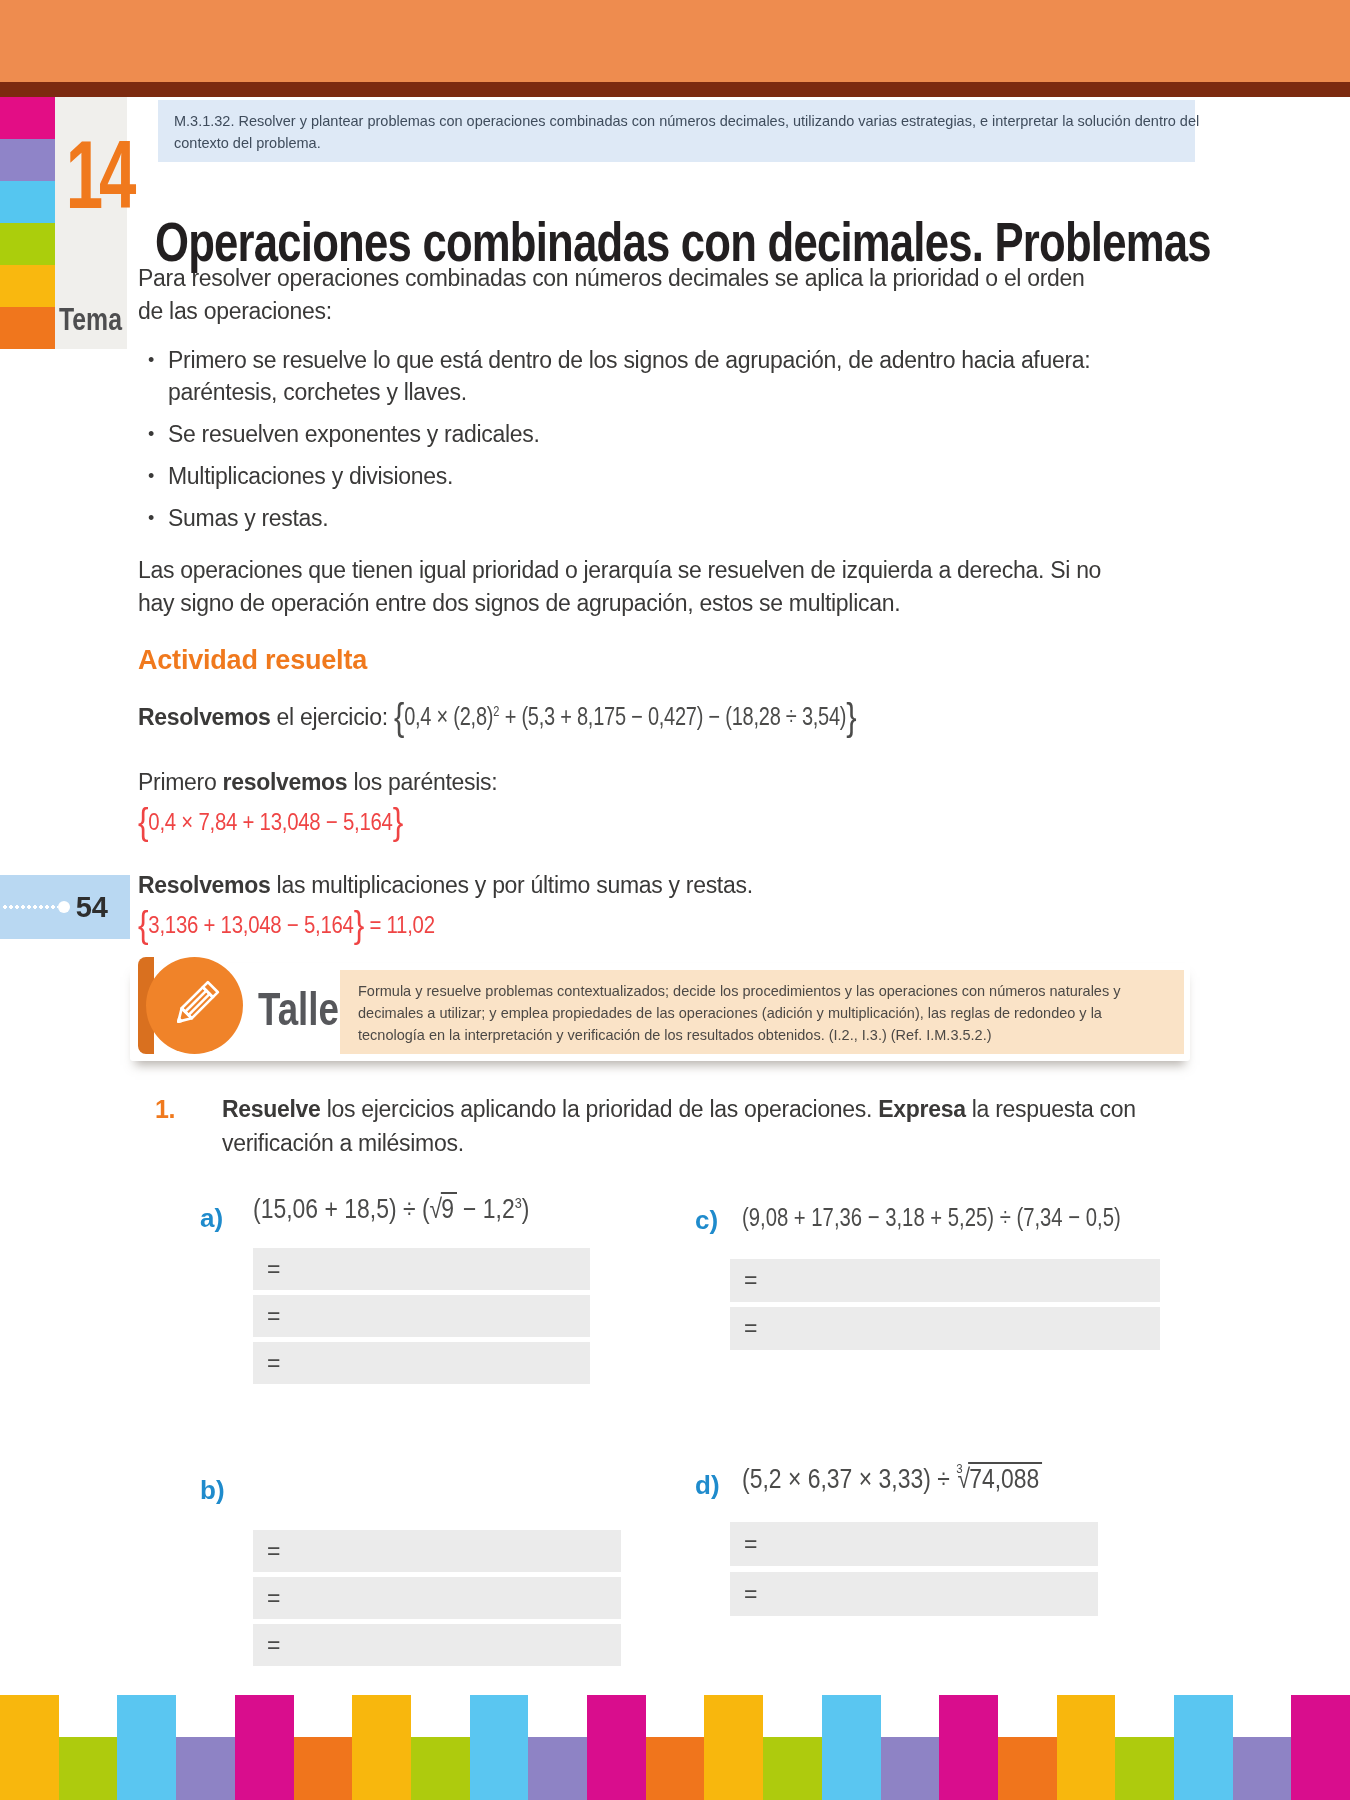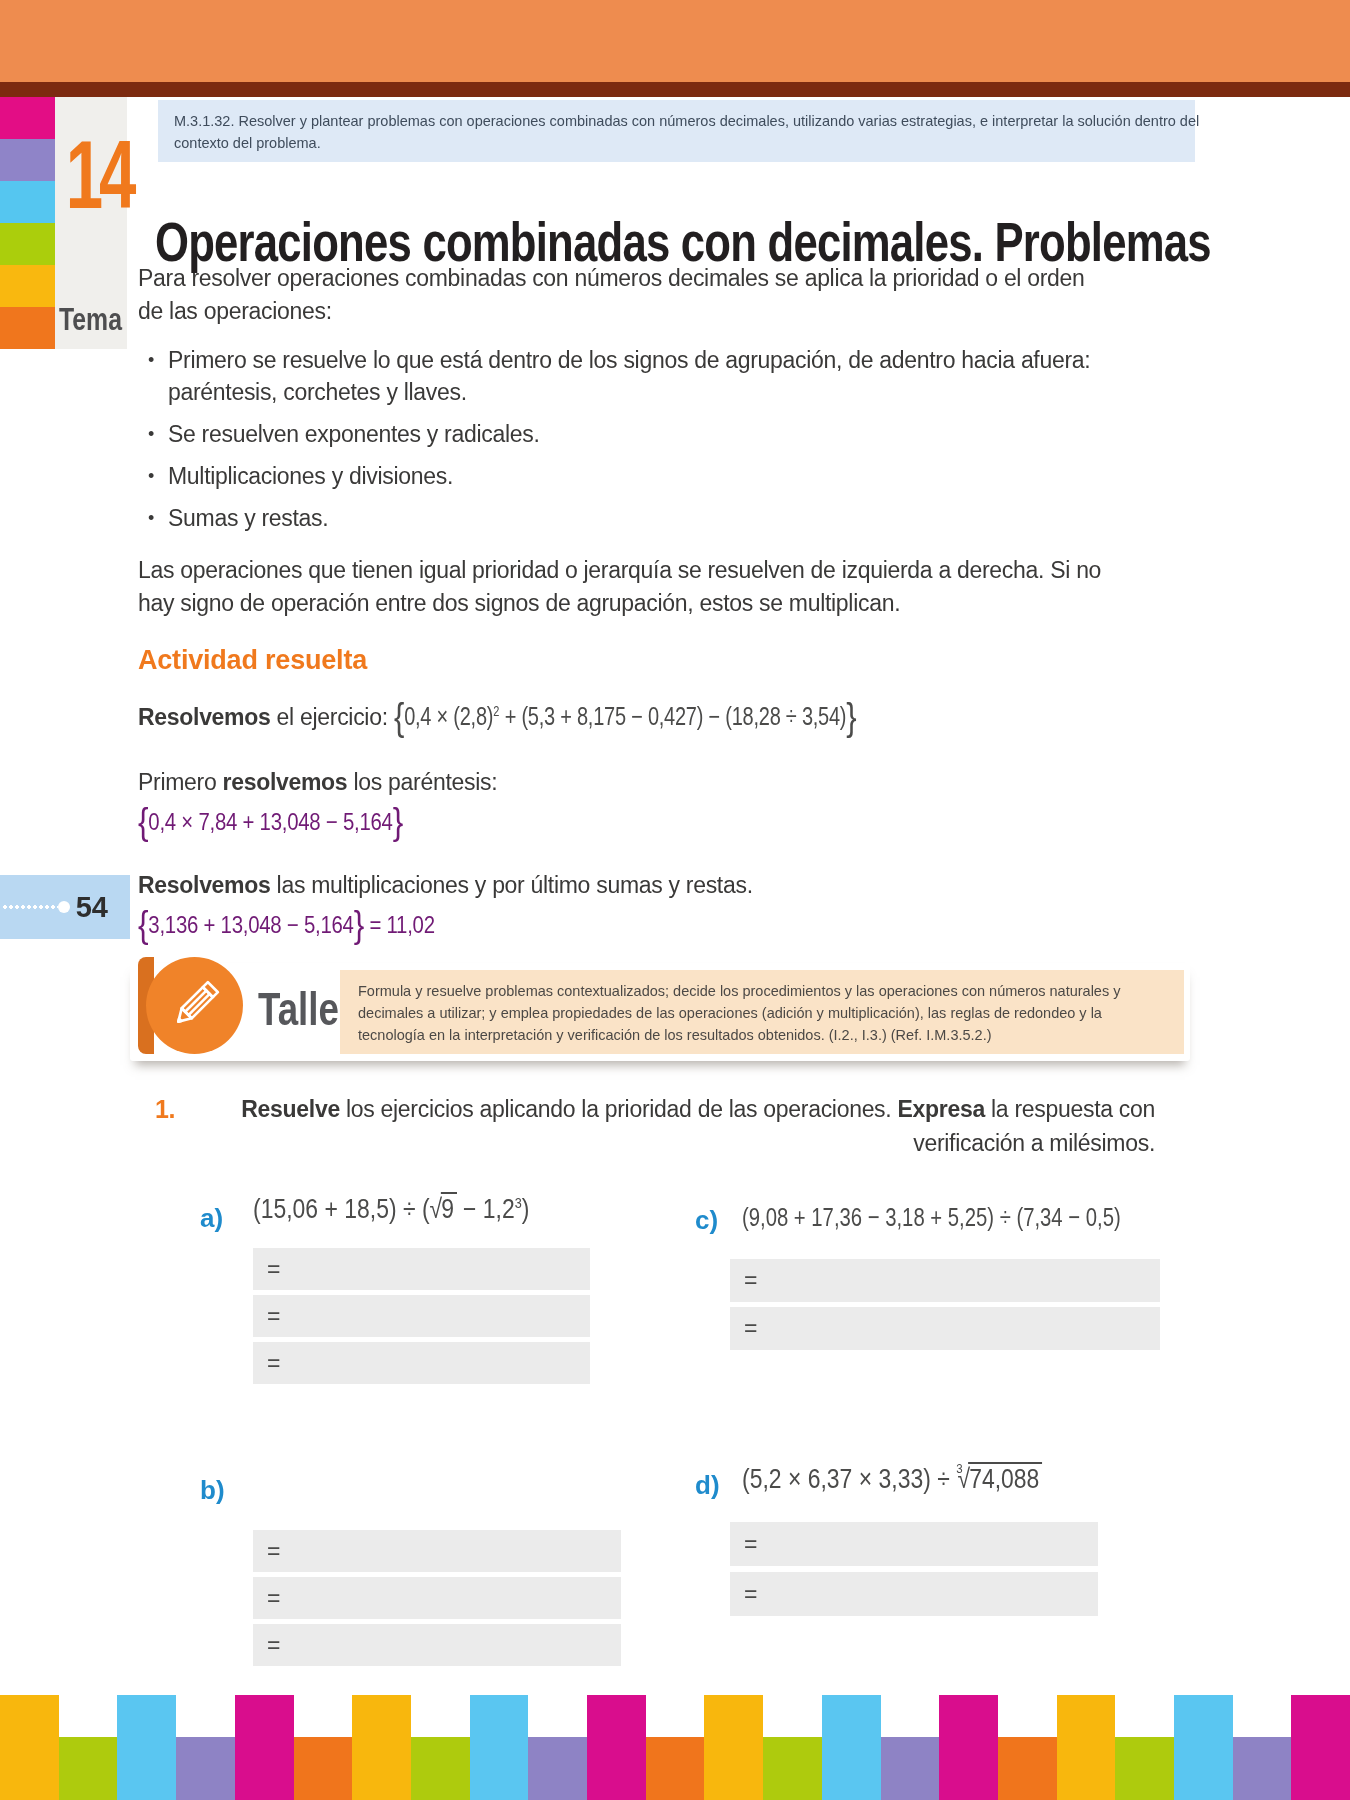--- a/index.html
+++ b/index.html
@@ -36,21 +36,21 @@
   
   .content{position:absolute;left:138px;top:262px;width:1060px;font-size:23px;letter-spacing:-0.3px;line-height:33px;color:#3a3938;}
   .content p{margin:0;}
   .bullets{list-style:none;margin:16px 0 0 0;padding:0;}
   .bullets li{position:relative;padding-left:30px;margin-bottom:10px;line-height:32px;}
   .bullets li::before{content:"•";position:absolute;left:10px;top:0;font-size:18px;color:#3a3938;}
   .rule-par{margin-top:20px !important;}
   .actividad-heading{margin-top:24px !important;font-size:27px;font-weight:700;color:#F0791D;letter-spacing:-0.2px;}
   .lead-line{margin-top:12px !important;line-height:46px;}
   .step-line{margin-top:26px !important;}
-  .eq-line{margin-top:2px !important;font-size:24px;color:#701a75;line-height:42px;}
+  .eq-line{margin-top:2px !important;font-size:24px;color:#ef4444;line-height:42px;}
   b{font-weight:700;}
   
   .br{font-weight:300;font-size:1.55em;vertical-align:-0.12em;line-height:0;}
   sup.s{font-size:.55em;vertical-align:.65em;letter-spacing:0;}
   .rad{display:inline-block;white-space:nowrap;}
   .rad .idx{display:inline-block;font-size:.5em;vertical-align:1em;margin-right:-.45em;position:relative;top:-2px;}
   .rad .sign{display:inline-block;}
   .rad .body{display:inline-block;border-top:2px solid currentColor;padding:0 3px 0 1px;margin-left:-2px;}
   .sqz80{display:inline-block;transform:scaleX(.80);transform-origin:0 60%;}
   .sqz85{display:inline-block;transform:scaleX(.85);transform-origin:0 60%;}
@@ -77,21 +77,21 @@
     position:absolute;left:128px;top:22px;font-size:47px;font-weight:700;color:#56575B;line-height:1;
     transform:scaleX(.78);transform-origin:0 0;
   }
   .taller-desc{
     position:absolute;left:210px;top:7px;width:844px;height:84px;background:#FAE3C7;box-sizing:border-box;
     padding:11px 18px;font-size:14.5px;line-height:1.5;color:#4C4946;
   }
   
   .ex-intro{position:absolute;left:155px;top:1092px;width:1000px;font-size:23px;letter-spacing:-0.3px;line-height:34px;color:#3a3938;}
   .ex-intro .num{position:absolute;left:0;top:0;color:#F0791D;font-weight:700;font-size:25px;}
-  .ex-intro .txt{display:block;margin-left:25px;text-align:right;}
+  .ex-intro .txt{display:block;margin-left:67px;}
   .item-label{position:absolute;font-size:26px;font-weight:700;color:#1F8BCC;}
   .item-eq{position:absolute;font-size:27px;color:#4B4B4A;white-space:nowrap;}
   .answers{position:absolute;}
   .answer-row{
     background:#EBEBEB;display:flex;align-items:center;box-sizing:border-box;padding-left:14px;
     font-size:23px;color:#4A4A49;
   }
   
   .bottom-decor{position:absolute;left:0;bottom:0;width:1350px;height:105px;display:flex;align-items:flex-end;}
   .bottom-decor .bar{flex:1 1 auto;}

